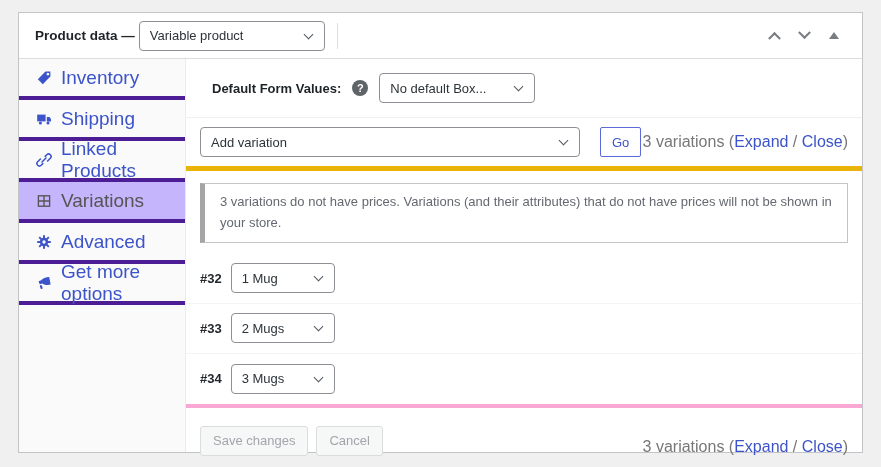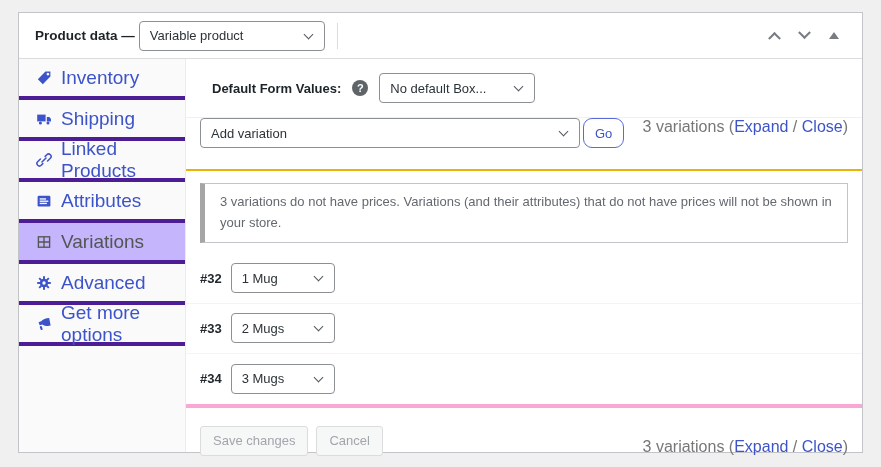--- a/index.html
+++ b/index.html
@@ -35,25 +35,25 @@
 
   .content { flex:1; min-width:0; display:flex; flex-direction:column; background:#ffffff; }
   .row-defaults { flex:0 0 59px; display:flex; align-items:center; gap:6px; padding:0 14px;
                   border-bottom:1px solid #f0f0f1; }
   .label-dfv { font-size:13px; font-weight:700; color:#1d2327;margin-left:12px; }
   .help-tip { width:16px; height:16px; border-radius:50%; background:#5f6469; color:#ffffff;
               font-size:11px; font-weight:bold; display:flex; align-items:center; justify-content:center;
               margin:0 5px; cursor:pointer; }
   .sel-dfv { width:156px; }
 
-  .row-addvar { flex:0 0 53px; display:flex; padding:0 14px;
-                border-bottom:2px solid #eab308; }
+  .row-addvar { flex:0 0 53px; display:flex; align-items:center; padding:0 14px;
+                border-bottom:5px solid #eab308; }
   .sel-addvar { width:380px; }
-  .go-btn { margin-left:3px; height:30px; padding:0 11px; background:#ffffff;
-            border:1px solid #5a6bd8; border-radius:9px; color:#3c53c9; font-size:13px; cursor:pointer;
+  .go-btn { margin-left:20px; height:30px; padding:0 11px; background:#ffffff;
+            border:1px solid #5a6bd8; border-radius:2px; color:#3c53c9; font-size:13px; cursor:pointer;
             font-family:"Liberation Sans", sans-serif; }
   .summary { margin-left:auto; font-size:16px; color:#777777; white-space:nowrap; }
   .summary a { color:#3c53c9; text-decoration:none; cursor:pointer; }
 
   .notice-wrap { padding:12px 14px 11px; }
   .notice { border:1px solid #c3c4c7; border-left:5px solid #a5a5a5; padding:8px 15px;
             font-size:13px; color:#646970; line-height:1.6; background:#ffffff; }
 
   .var-row { flex:0 0 50px; display:flex; align-items:center; gap:9px; padding:0 14px;
              border-bottom:1px solid #f4f4f4; }
@@ -116,29 +116,20 @@
         <div class="side-item">
           <svg class="icon16" viewBox="0 0 20 20">
             <g fill="none" stroke="#3c53c9" stroke-width="1.9" stroke-linecap="round">
               <path d="M11.5 5.5 l2 -2 a3.1 3.1 0 0 1 4.4 4.4 l-3.4 3.4"></path>
               <path d="M8.5 14.5 l-2 2 a3.1 3.1 0 0 1 -4.4 -4.4 l3.4 -3.4"></path>
               <path d="M7.5 12.5 l5 -5"></path>
             </g>
           </svg>
           <span>Linked Products</span>
         </div>
-        <div class="side-item">
-          <svg class="icon16" viewBox="0 0 20 20">
-            <rect x="2" y="3.5" width="16" height="13.5" rx="1.6" fill="#3c53c9"></rect>
-            <rect x="4.6" y="6.6" width="8" height="1.7" fill="#fafafa"></rect>
-            <rect x="4.6" y="9.4" width="10.8" height="1.7" fill="#fafafa"></rect>
-            <rect x="4.6" y="12.2" width="9" height="1.7" fill="#fafafa"></rect>
-          </svg>
-          <span>Attributes</span>
-        </div>
         <div class="side-item active">
           <svg class="icon16" viewBox="0 0 20 20">
             <g fill="none" stroke="#555555" stroke-width="1.7">
               <rect x="3" y="3.5" width="14" height="13"></rect>
               <path d="M10 3.5 v13 M3 10 h14"></path>
             </g>
           </svg>
           <span>Variations</span>
         </div>
         <div class="side-item">

